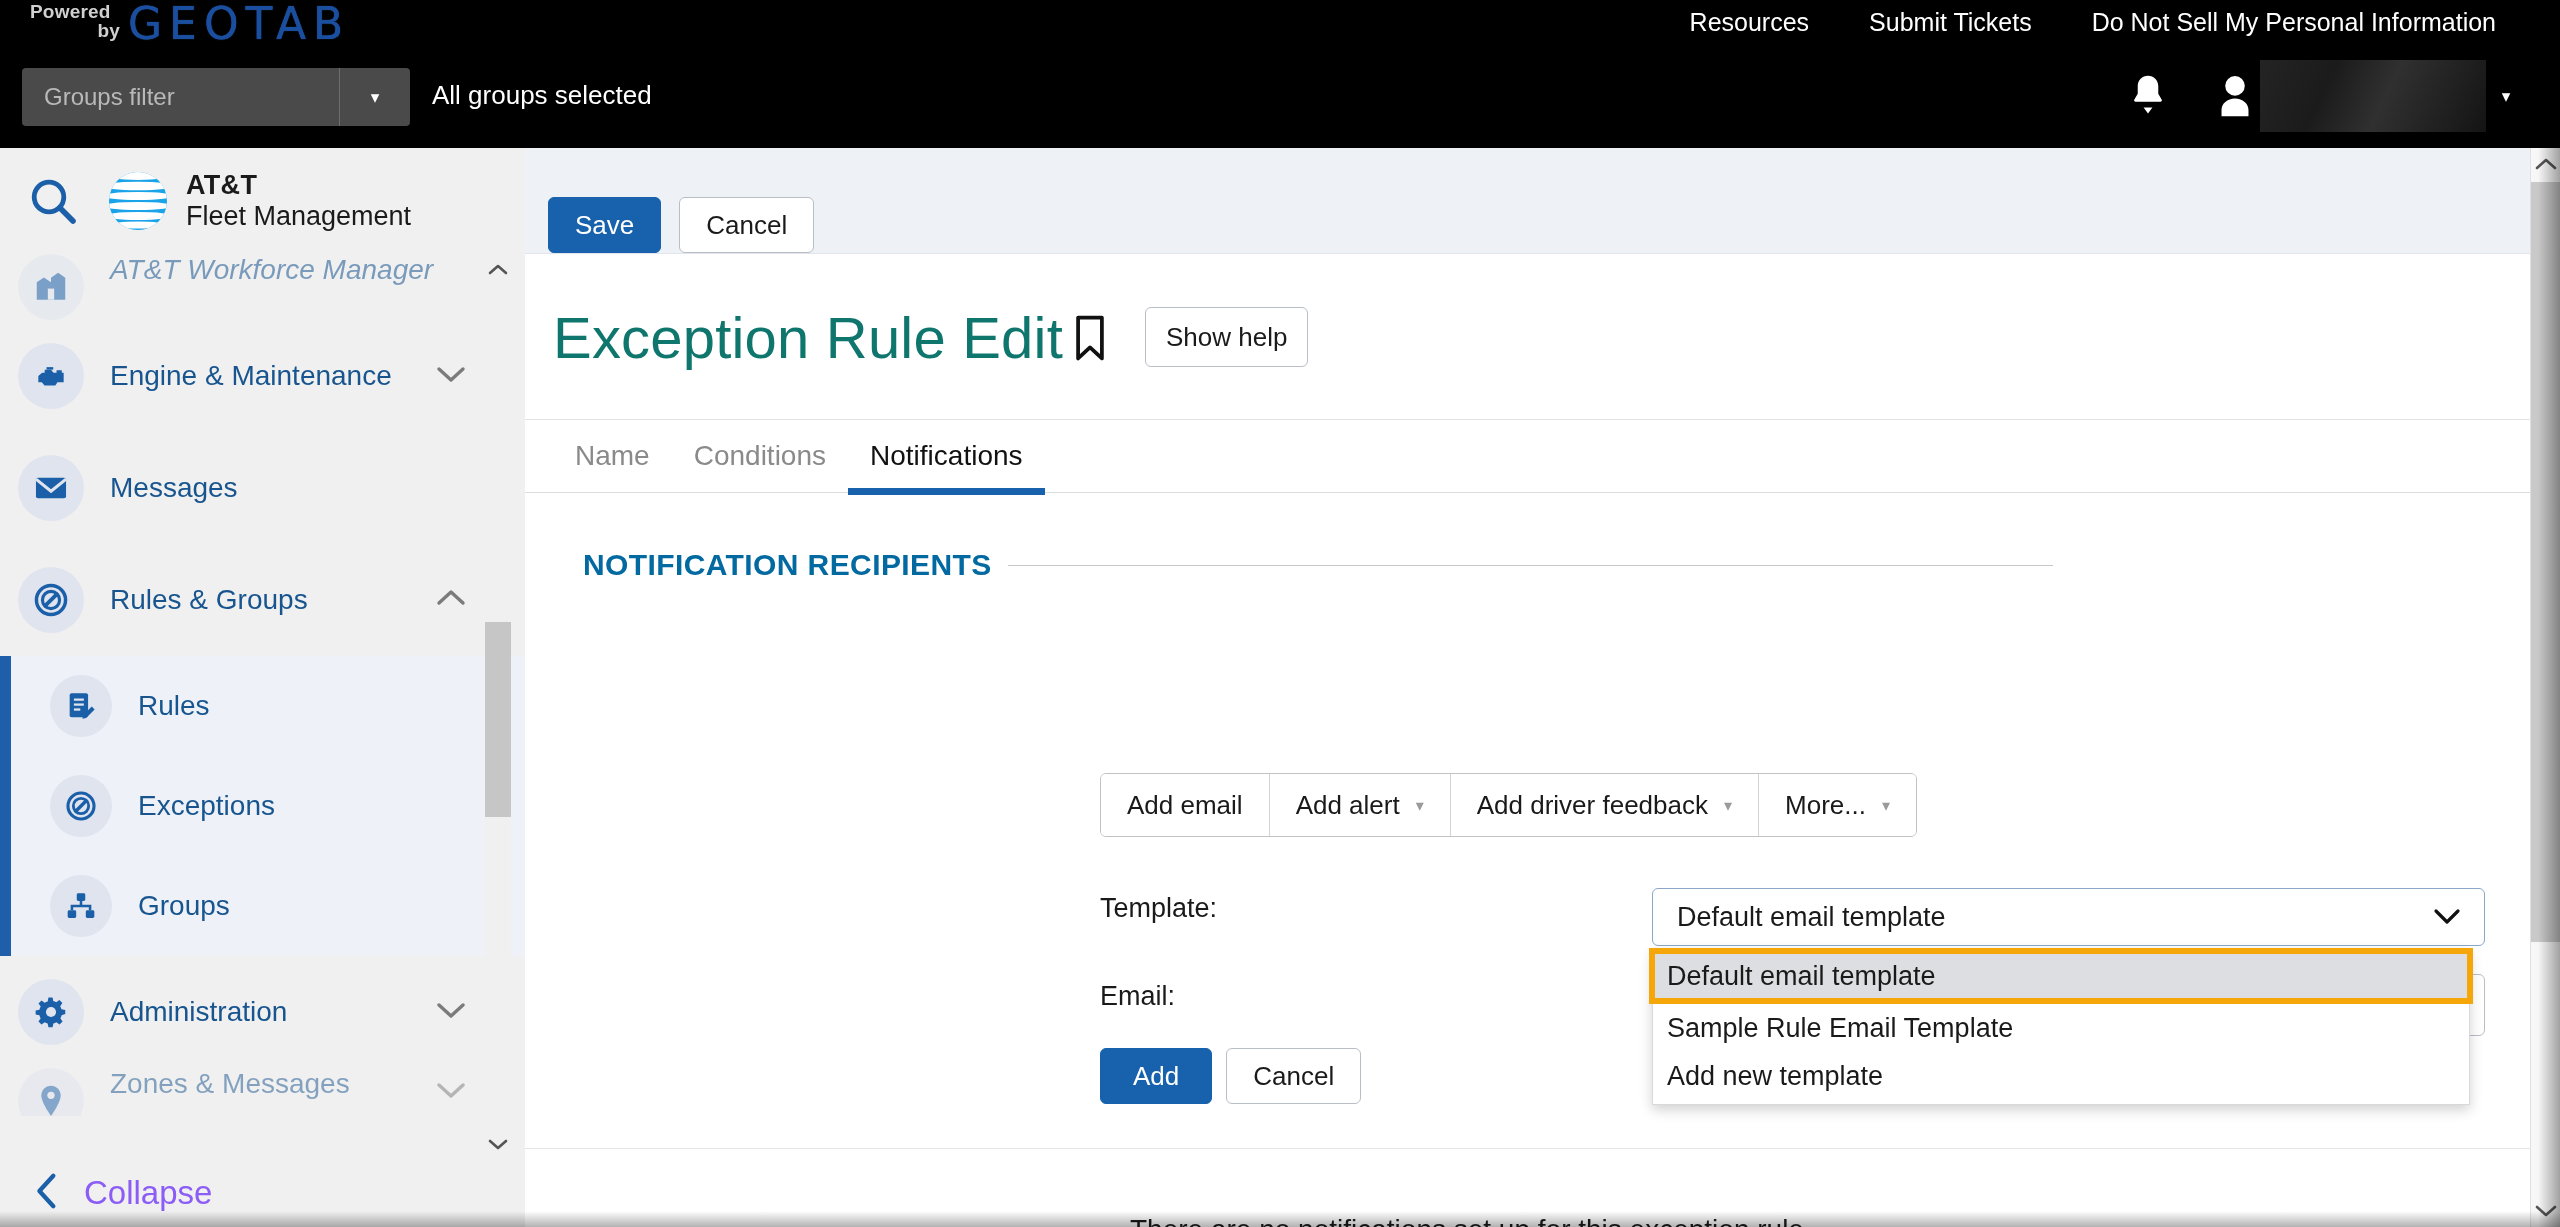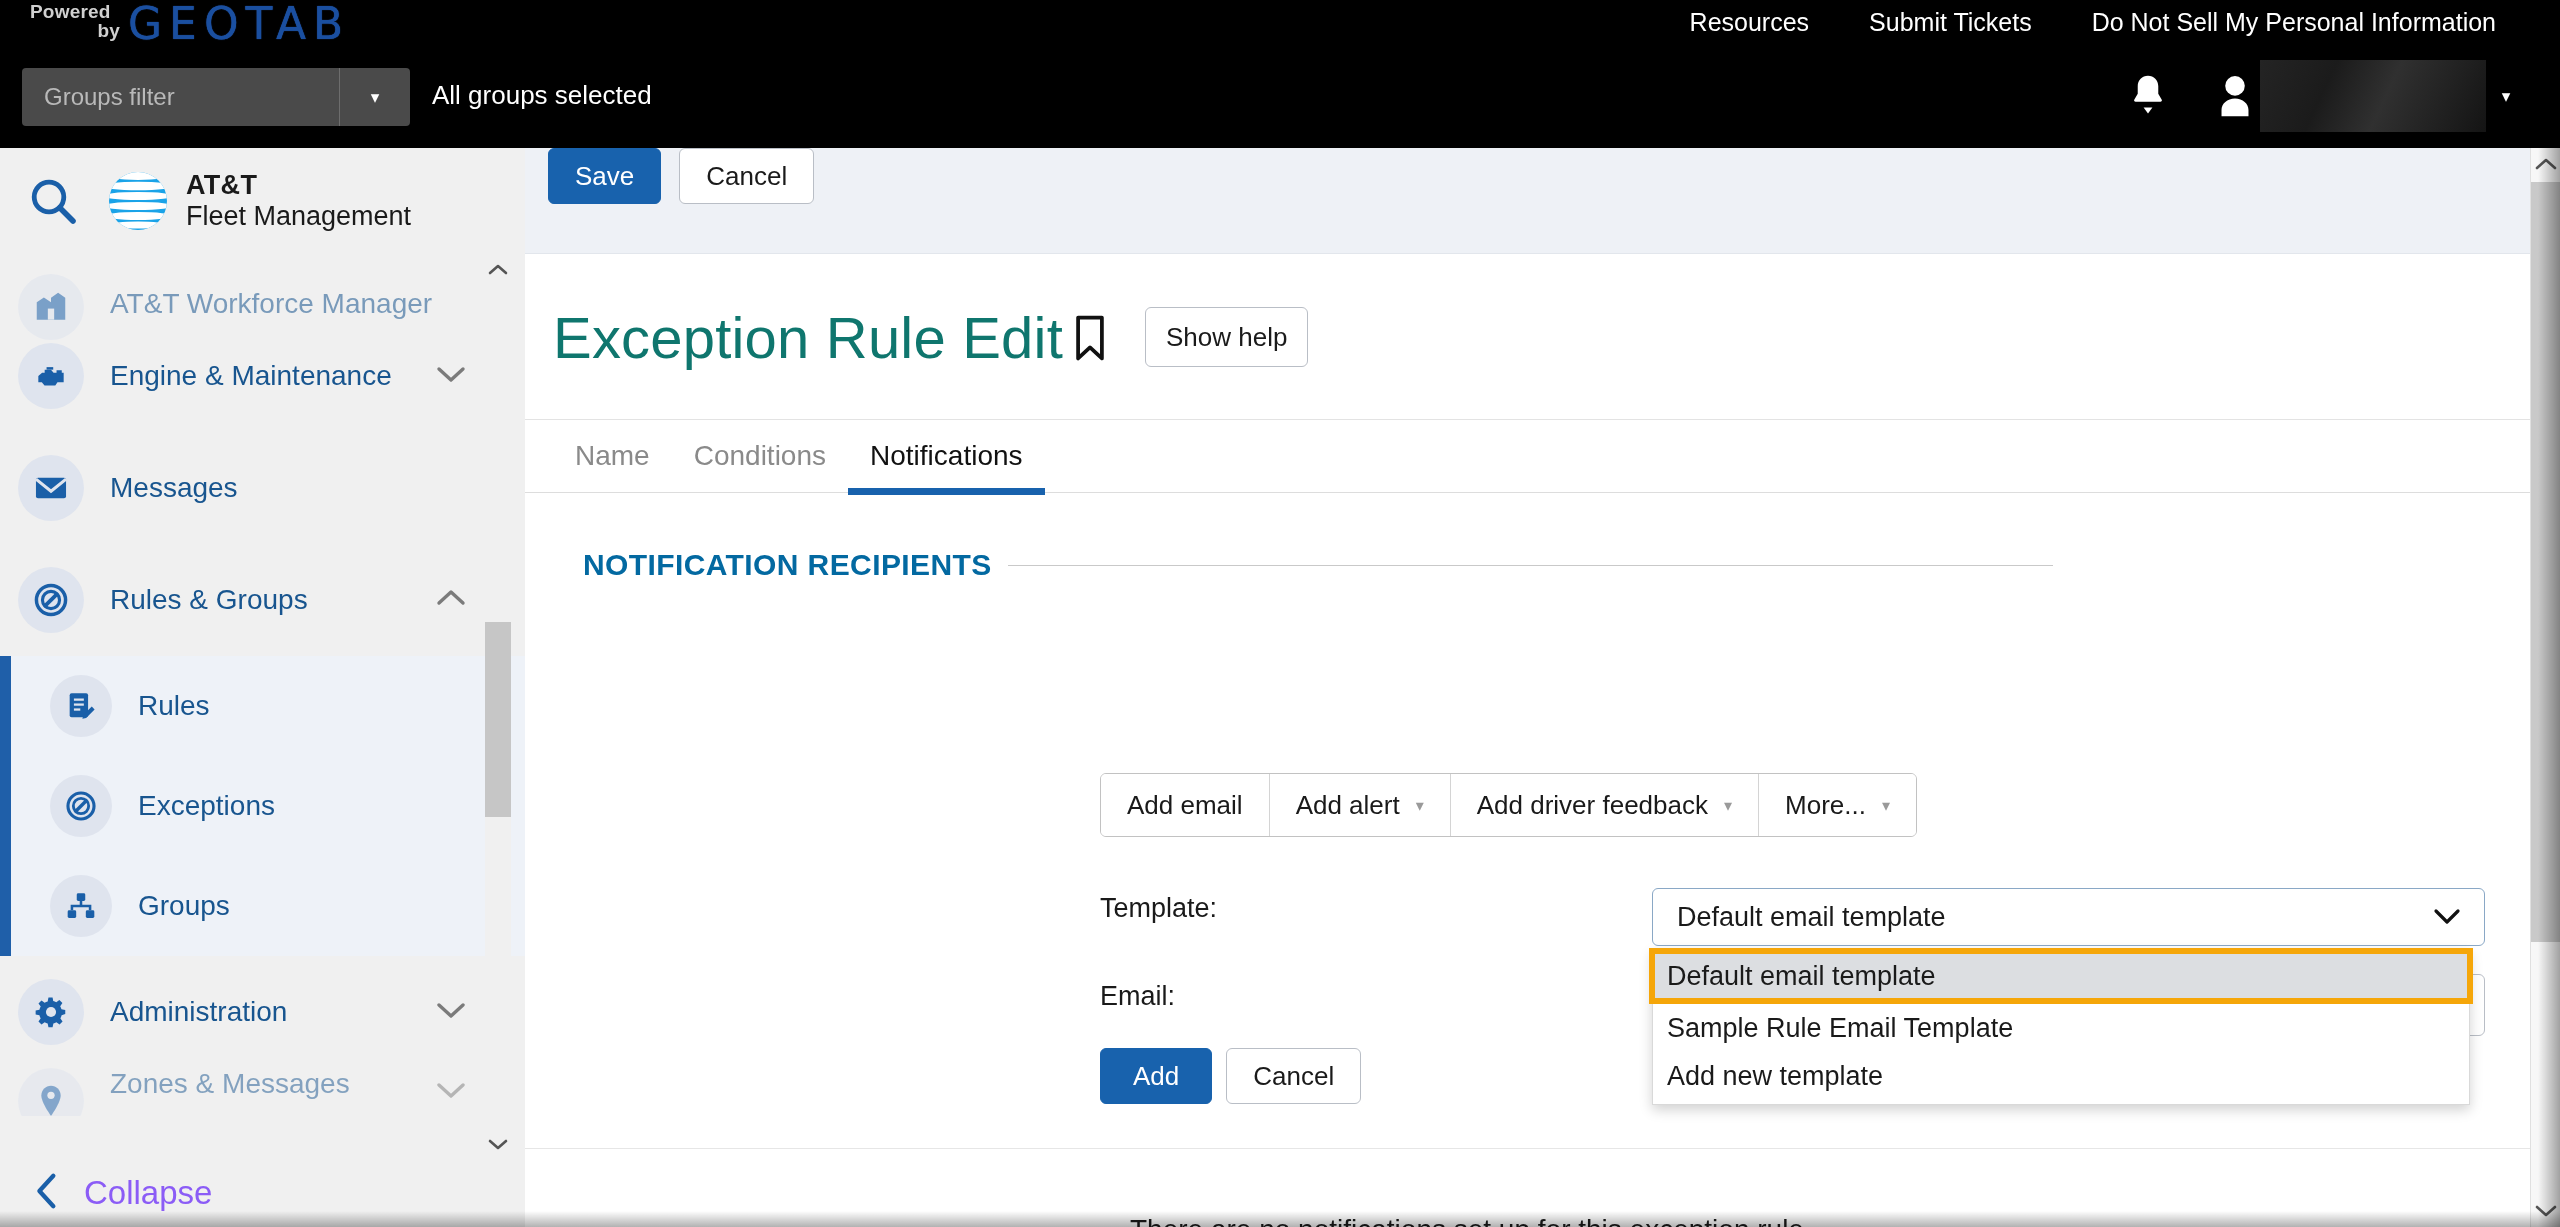--- a/index.html
+++ b/index.html
@@ -112,21 +112,21 @@
     display: flex; align-items: center; justify-content: center;
     flex: 0 0 66px;
   }
   .nav-item .lbl {
     margin-left: 26px; font-size: 28px; color: #18558f; white-space: nowrap;
   }
   .nav-item .chev {
     position: absolute; right: 58px; top: 50%; transform: translateY(-50%);
     color: #7b7b7b;
   }
-  .nav-item.clipped-top { height: 66px; align-items: flex-end; opacity: .55; }
+  .nav-item.clipped-top { height: 66px; align-items: flex-start; opacity: .55; font-style: italic; }
   .nav-item.clipped-top .circ { width: 66px; height: 66px; margin-bottom: -20px; }
   .subgroup { background: #eef2f8; position: relative; }
   .subgroup::before {
     content: ""; position: absolute; left: 0; top: 0; width: 11px; height: 100%;
     background: #1f5fa9;
   }
   .nav-sub { height: 100px; padding-left: 50px; }
   .nav-sub .circ { width: 62px; height: 62px; flex: 0 0 62px; }
   .nav-sub .lbl { font-size: 28px; }
   .nav-item.clipped-bot { height: 48px; overflow: hidden; align-items: flex-start; opacity: .5; }
@@ -155,21 +155,21 @@
   .sb-collapse .ctext { margin-left: 24px; font-size: 33px; color: #8b5cf6; }
 
   
   .main {
     position: absolute; left: 525px; top: 0; width: 2035px; height: 1079px;
     background: #ffffff; overflow: hidden;
   }
   .action-bar {
     position: absolute; left: 0; top: 0; width: 2035px; height: 106px;
     background: #eef1f6; border-bottom: 1px solid #e2e6ec;
-    display: flex; align-items: flex-start; padding-left: 23px; gap: 18px;
+    display: flex; align-items: flex-end; padding-left: 23px; gap: 18px;
   }
   .btn {
     font-family: "Liberation Sans", sans-serif;
     font-size: 26px; border-radius: 6px; cursor: pointer;
     padding: 14px 26px; line-height: 1;
   }
   .btn-primary { background: #1862ad; color: #ffffff; border: 1px solid #1862ad; }
   .btn-default { background: #ffffff; color: #1a1a1a; border: 1px solid #b9bec6; }
 
   .title-block {

